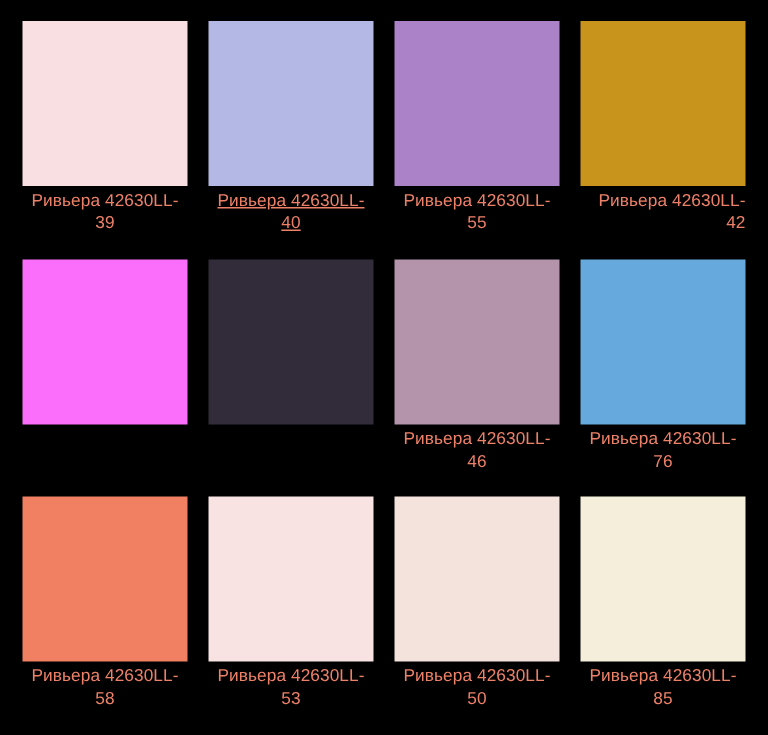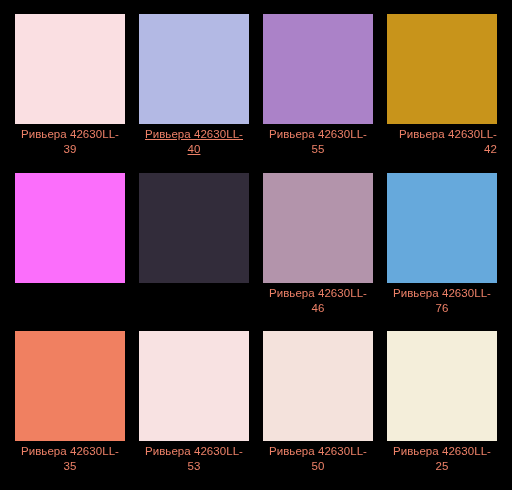--- a/index.html
+++ b/index.html
@@ -84,27 +84,27 @@
     <div class="swatch-cell">
       <span class="swatch-chip" style="background: rgb(179, 148, 171);"></span>
       <span class="swatch-label" style="color: rgb(237, 129, 104);">Ривьера 42630LL-46</span>
     </div>
     <div class="swatch-cell">
       <span class="swatch-chip" style="background: rgb(102, 169, 220);"></span>
       <span class="swatch-label" style="color: rgb(237, 129, 104);">Ривьера 42630LL-76</span>
     </div>
     <div class="swatch-cell">
       <span class="swatch-chip" style="background: rgb(240, 128, 97);"></span>
-      <span class="swatch-label" style="color: rgb(237, 129, 104);">Ривьера 42630LL-35</span>
+      <span class="swatch-label" style="color: rgb(237, 129, 104);">Ривьера 42630LL-58</span>
     </div>
     <div class="swatch-cell">
       <span class="swatch-chip" style="background: rgb(248, 226, 226);"></span>
       <span class="swatch-label" style="color: rgb(237, 129, 104);">Ривьера 42630LL-53</span>
     </div>
     <div class="swatch-cell">
       <span class="swatch-chip" style="background: rgb(244, 226, 220);"></span>
       <span class="swatch-label" style="color: rgb(237, 129, 104);">Ривьера 42630LL-50</span>
     </div>
     <div class="swatch-cell">
       <span class="swatch-chip" style="background: rgb(244, 238, 218);"></span>
-      <span class="swatch-label" style="color: rgb(237, 129, 104);">Ривьера 42630LL-25</span>
+      <span class="swatch-label" style="color: rgb(237, 129, 104);">Ривьера 42630LL-85</span>
     </div>
   </div>
 
 </body></html>

